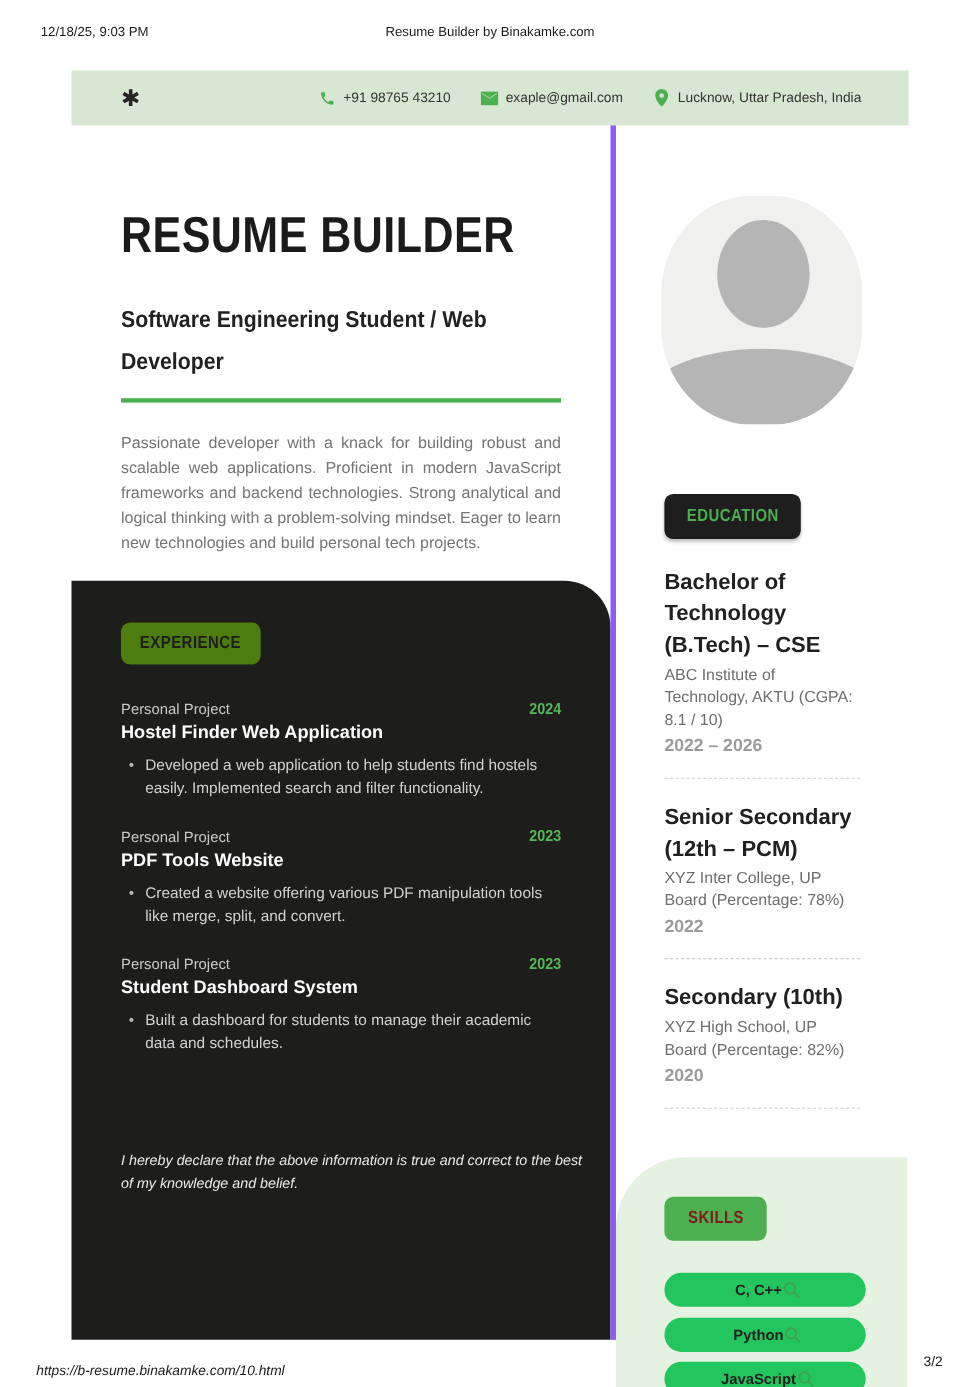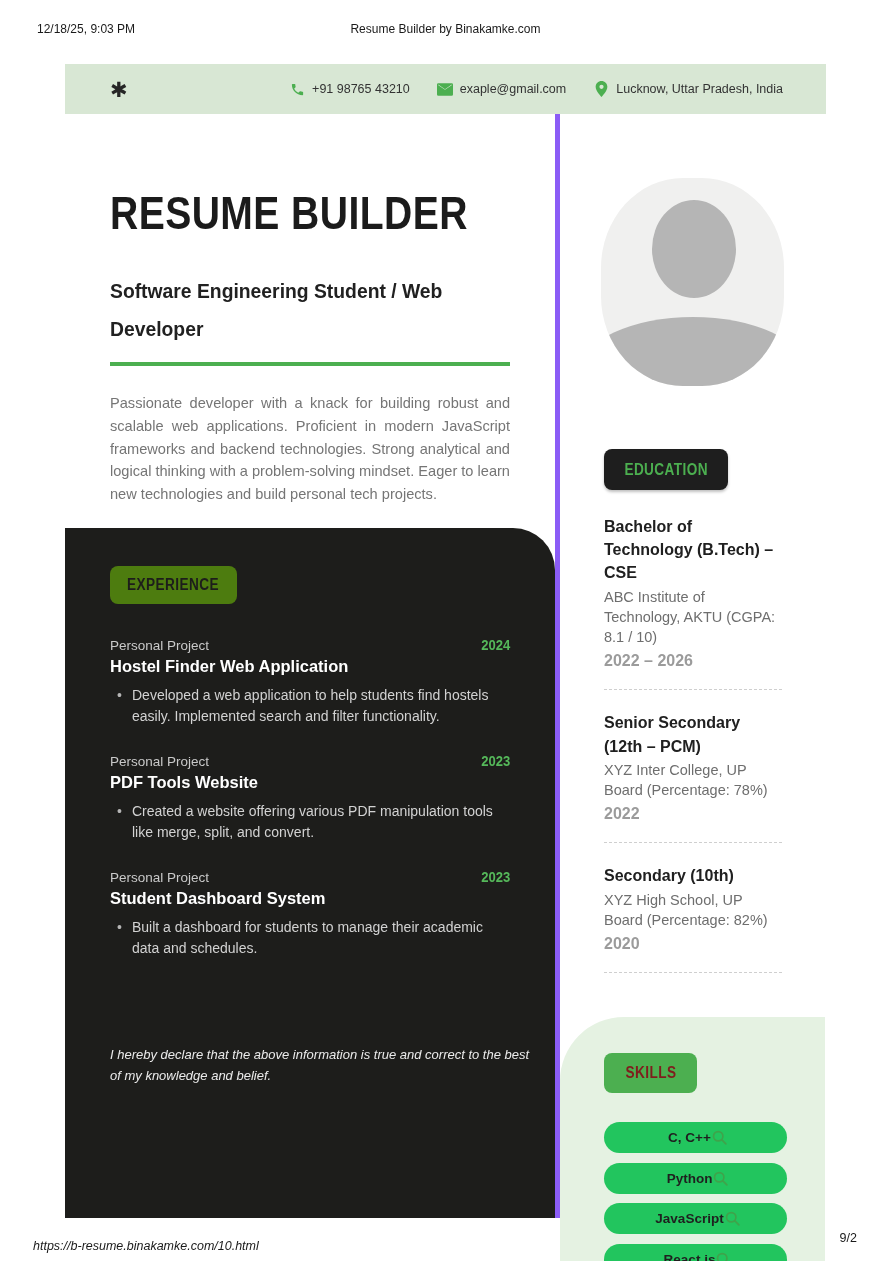--- a/index.html
+++ b/index.html
@@ -50,21 +50,21 @@
   .exp-bullet { margin-top: 9px; padding-left: 22px; position: relative; font-size: 14px; line-height: 20.5px; color: #d2d2d2; }
   .exp-bullet::before { content: "•"; position: absolute; left: 7px; top: 0; color: #b5b5b5; }
   .declaration { margin-top: 60px; font-size: 13px; font-style: italic; color: #ebebeb; line-height: 1.55; width: 420px; }
 
   
   .avatar-wrap { margin: 64px auto 0 auto; width: 183px; height: 208px; }
   .edu-block { padding: 63px 43px 0 44px; }
   .btn-education { width: 124px; height: 41px; background: #1e1e1e; border-radius: 8px; color: #4caf50; font-size: 16px; box-shadow: 0 2px 3px rgba(0,0,0,0.25); }
   .edu-entries { margin-top: 25px; }
   .edu-entry { padding-bottom: 19px; margin-bottom: 21px; border-bottom: 1px dashed #cfcfcf; }
-  .edu-degree { font-size: 16px; font-weight: bold; color: #202020; line-height: 1.45; }
+  .edu-degree { font-size: 20px; font-weight: bold; color: #202020; line-height: 1.45; }
   .edu-school { margin-top: 2px; font-size: 14.5px; color: #6e6e6e; line-height: 1.4; }
   .edu-years { margin-top: 5px; font-size: 16px; font-weight: bold; color: #9b9b9b; }
 
   
   .skills-panel { margin-top: 23px; flex: 1; background: #e5f2e2; border-top-left-radius: 64px; padding: 36px 43px 0 44px; }
   .btn-skills { width: 93px; height: 40px; background: #4caf50; border-radius: 8px; color: #7f1d1d; font-size: 16px; }
   .skill-list { margin-top: 29px; }
   .skill-pill { width: 183px; height: 31px; background: #22c55e; border-radius: 16px; margin-bottom: 9.5px; display: flex; align-items: center; justify-content: center; padding: 0 15px 0 20px; cursor: pointer; }
   .skill-label { font-size: 13.5px; font-weight: bold; color: #1f1f1f; }
   .skill-pill svg { display: block; }
@@ -252,16 +252,16 @@
             </div>
           </div>
         </div>
       </div>
 
     </div>
   </div>
 
   <div class="print-footer">
     <div class="print-url">https://b-resume.binakamke.com/10.html</div>
-    <div class="print-page-num">9/2</div>
+    <div class="print-page-num">3/2</div>
   </div>
 
 </div>
 
 </body></html>

